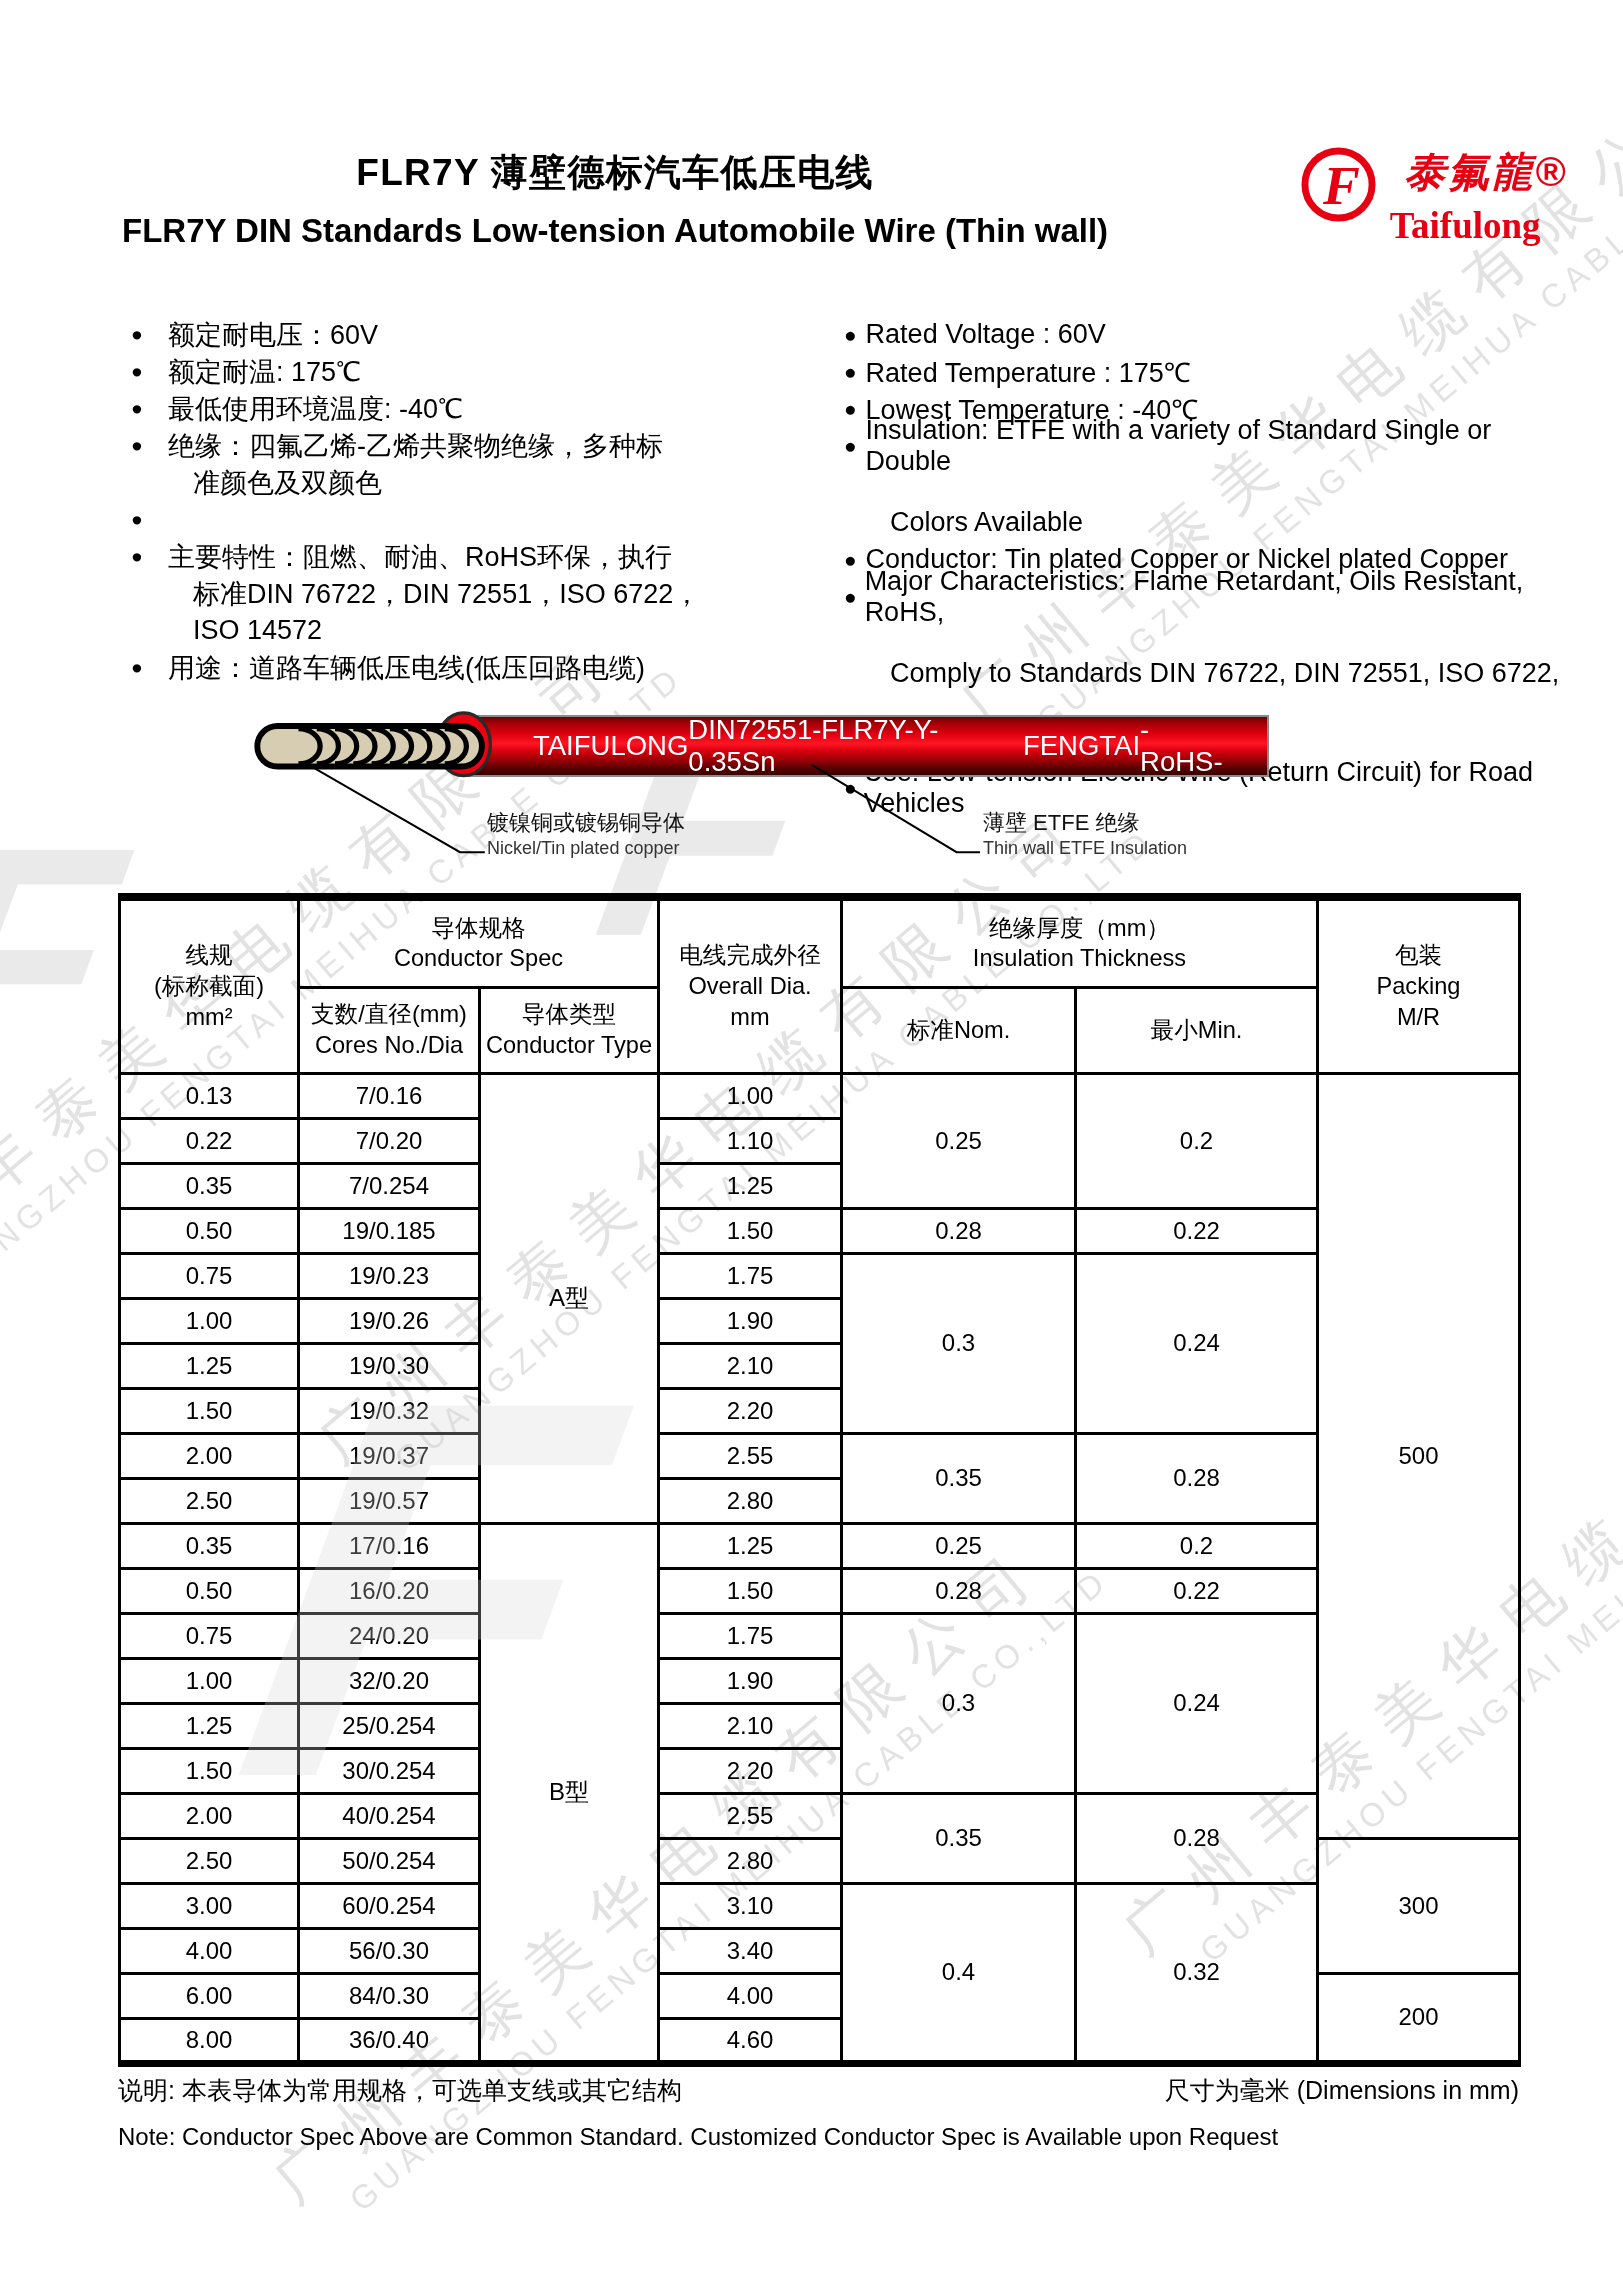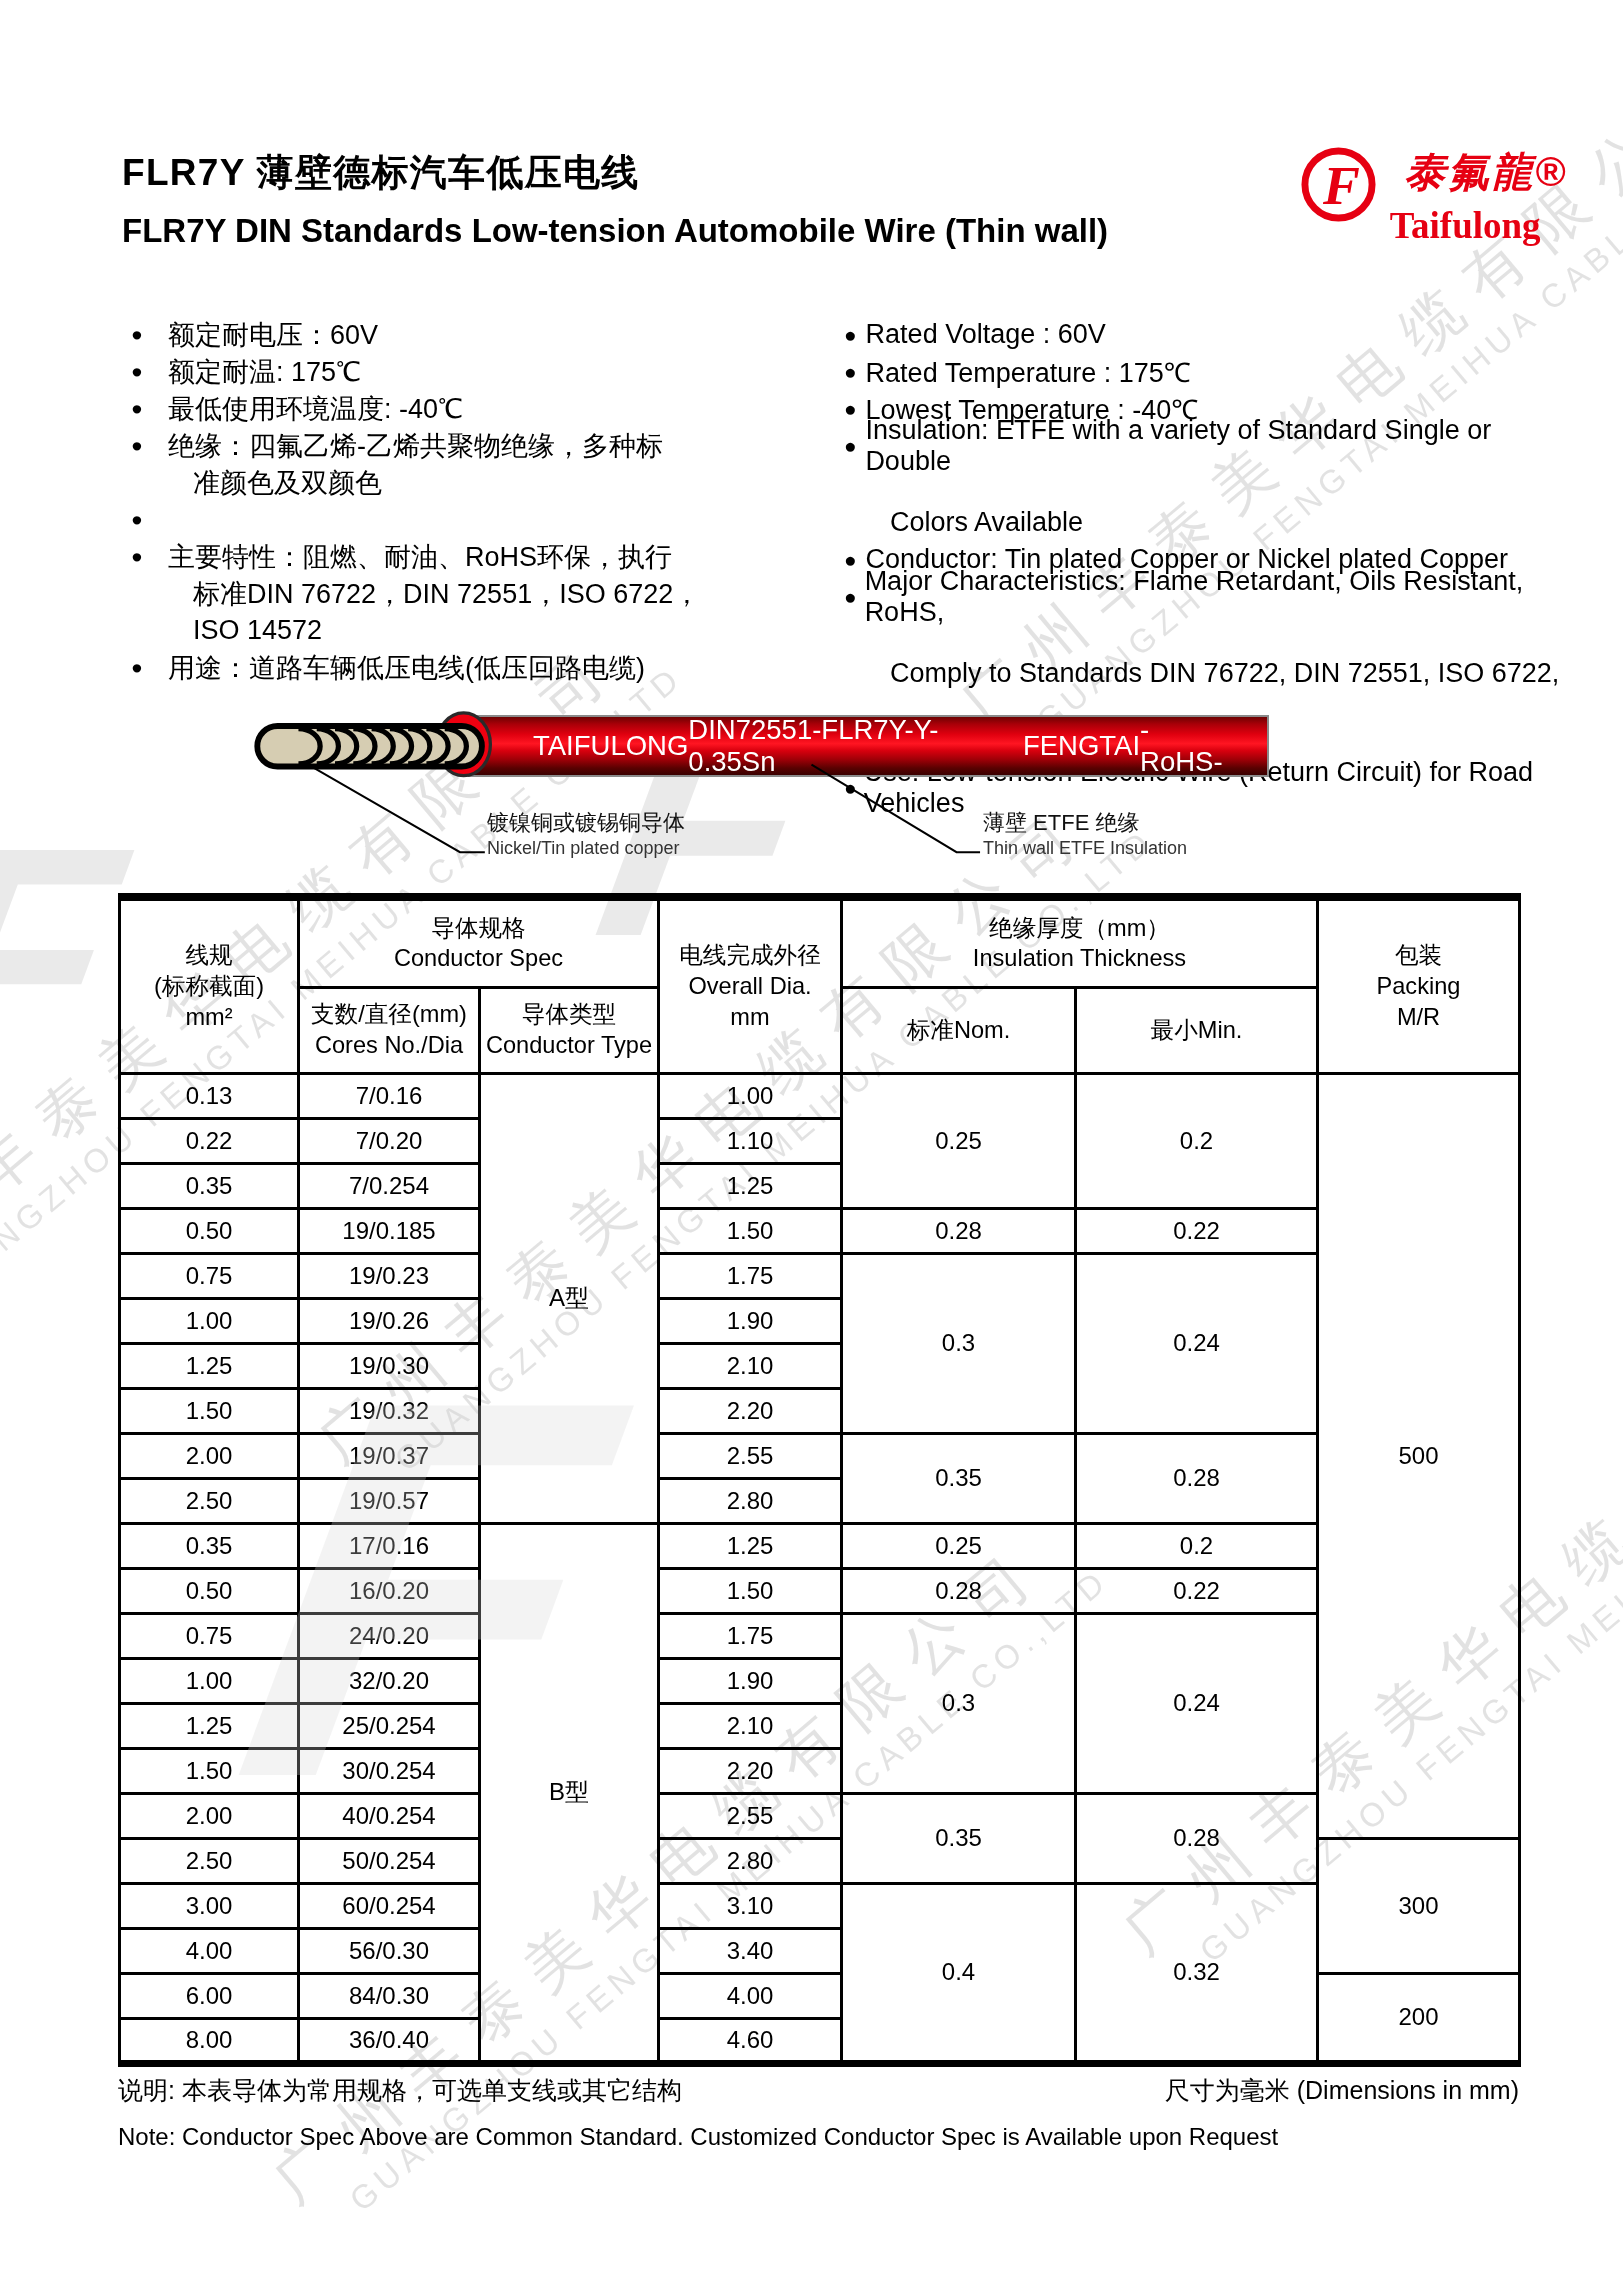--- a/index.html
+++ b/index.html
@@ -9,21 +9,21 @@
   .wm-layer{position:absolute;inset:0;z-index:0;}
   .wm{position:absolute;transform:rotate(-40deg);transform-origin:left center;
       color:#c7c7c7;opacity:.5;white-space:nowrap;line-height:1.25;}
   .wm .wm-zh{font-size:60px;letter-spacing:22px;}
   .wm .wm-en{font-size:33px;letter-spacing:5.9px;padding-left:46px;}
   .wm-f{position:absolute;font-style:italic;font-weight:700;color:#d6d6d6;opacity:.5;
         transform:skewX(-10deg);line-height:.85;font-family:"Liberation Sans",sans-serif;}
   .wm-f.over{z-index:2;opacity:.28;}
   
   .titles{position:absolute;left:122px;top:148px;z-index:1;}
-  .title-zh{font-size:37px;font-weight:700;letter-spacing:1.3px;}
+  .title-zh{font-size:37px;font-weight:700;letter-spacing:1.3px;text-align:center;}
   .title-en{font-size:33px;font-weight:700;margin-top:14.4px;letter-spacing:0px;}
   .logo{position:absolute;left:1299px;top:145px;z-index:1;display:flex;align-items:flex-start;}
   .logo-mark{width:79px;height:79px;}
   .logo-text{margin-left:11.8px;color:#e60012;}
   .logo-zh{font-size:41px;font-weight:700;letter-spacing:2.6px;padding-left:14.4px;font-style:italic;}
   .logo-en{font-family:"Liberation Serif",serif;font-size:37px;font-weight:700;margin-top:3.9px;}
   
   .specs{position:absolute;top:316px;z-index:1;}
   .specs.col-zh{left:131px;width:694px;}
   .specs.col-en{left:844px;width:733px;}

